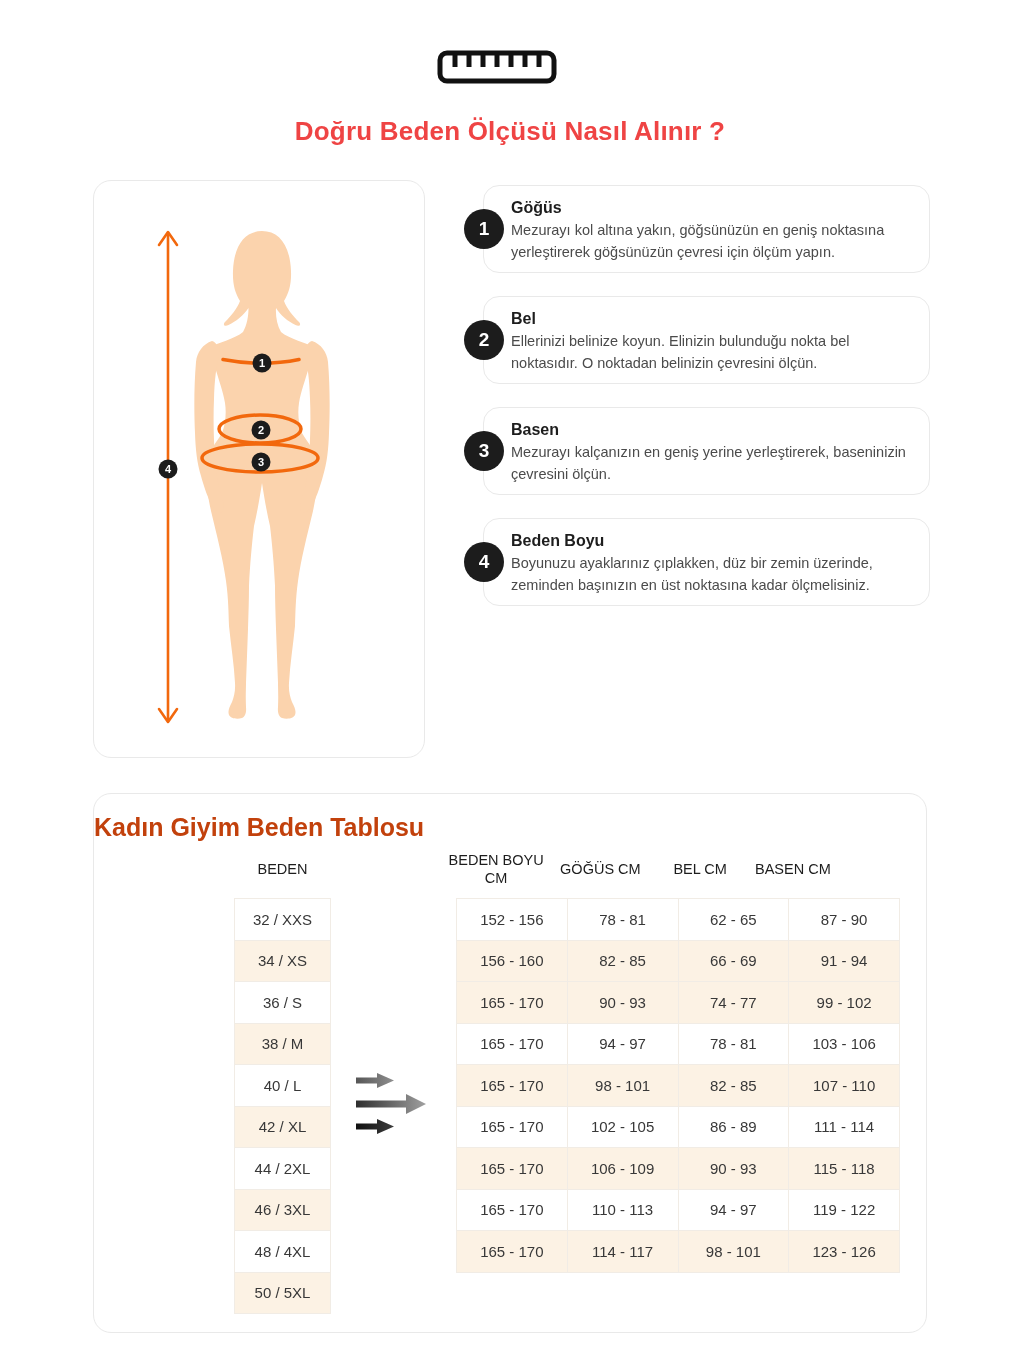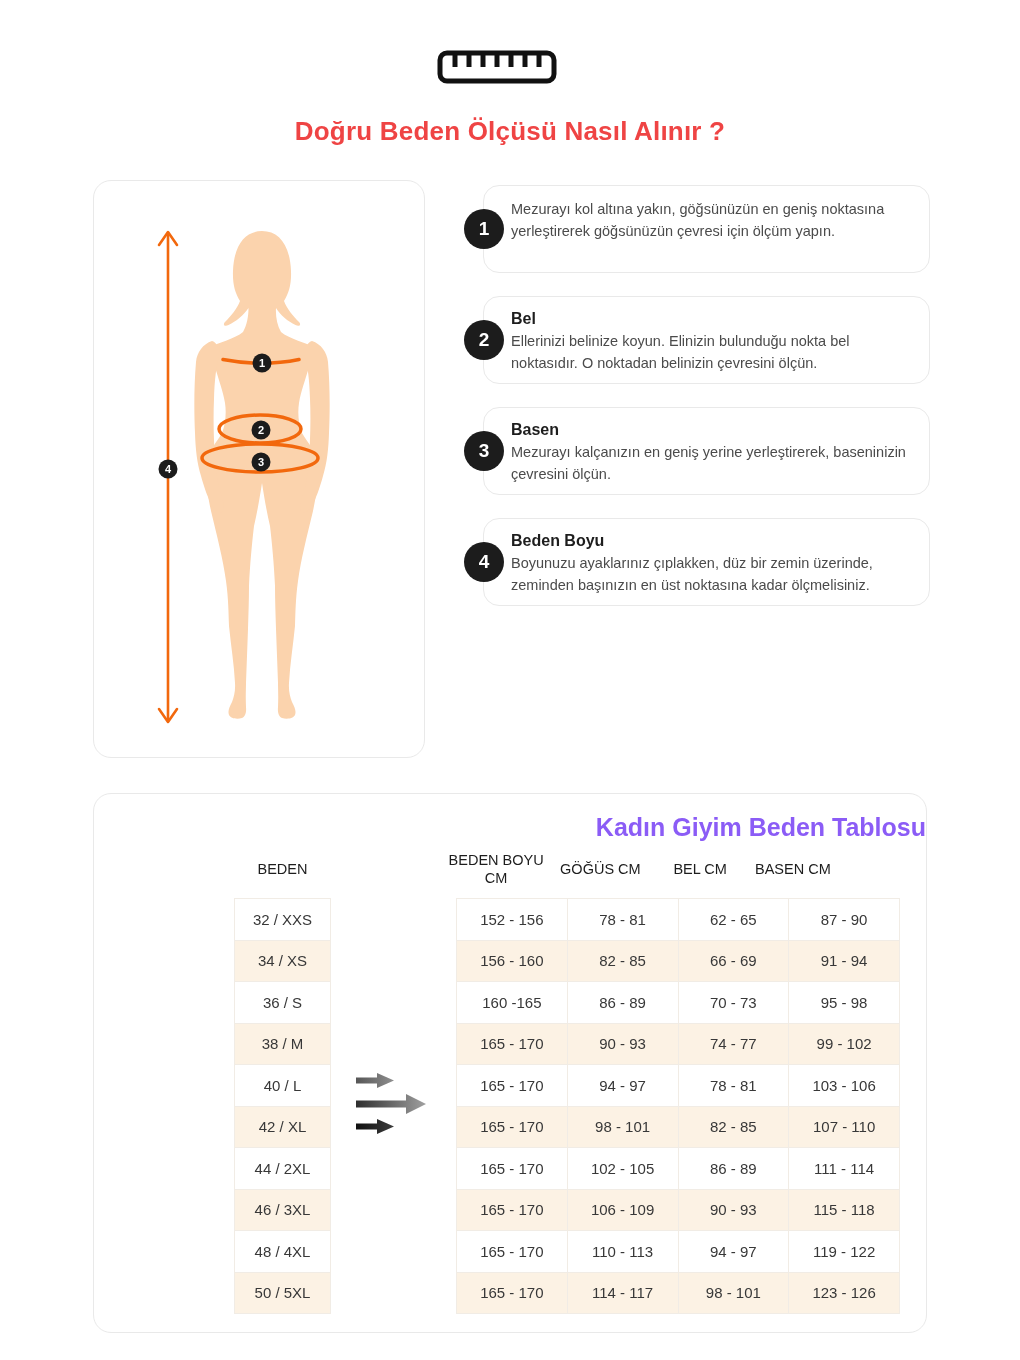--- a/index.html
+++ b/index.html
@@ -40,22 +40,22 @@
     padding:13px 18px 0 27px;}
   .card-num{position:absolute;left:-20px;top:50%;margin-top:-20px;width:40px;height:40px;
     border-radius:50%;background:var(--marker-black);color:#fff;display:flex;align-items:center;
     justify-content:center;font-size:19px;font-weight:bold;}
   .card-title{font-size:16px;font-weight:bold;color:#1d1d1d;margin-bottom:3px;}
   .card-text{font-size:14.5px;line-height:21.5px;color:var(--text-body);}
 
   
   .table-panel{position:absolute;left:93px;top:793px;width:834px;height:540px;
     border:1px solid var(--border-gray);border-radius:18px;background:#fff;}
-  .table-title{position:absolute;left:0;top:19px;width:100%;text-align:right;
-    font-size:25px;font-weight:bold;color:#8b5cf6;}
+  .table-title{position:absolute;left:0;top:19px;width:100%;text-align:left;
+    font-size:25px;font-weight:bold;color:#c2410c;}
   .th{position:absolute;top:52px;height:46px;display:flex;align-items:center;justify-content:center;
     text-align:center;font-size:14.5px;color:#1d1d1d;line-height:18px;}
   .th-size{left:140px;width:97px;}
   .th-1{left:354px;width:96.25px;}
   .th-2{left:458.25px;width:96.25px;}
   .th-3{left:558px;width:96.25px;}
   .th-4{left:650.75px;width:96.25px;}
 
   table{border-collapse:collapse;}
   .size-table{position:absolute;left:140px;top:104px;width:97px;}
@@ -191,20 +191,21 @@
       <g>
         <circle class="marker-dot" cx="74" cy="288" r="9.5"></circle>
         <text class="marker-num" x="74" y="292" text-anchor="middle">4</text>
       </g>
     </svg>
   </div>
 
   <div class="cards">
     <div class="card">
       <div class="card-num">1</div>
+      <div class="card-title">Göğüs</div>
       <div class="card-text">Mezurayı kol altına yakın, göğsünüzün en geniş noktasına yerleştirerek göğsünüzün çevresi için ölçüm yapın.</div>
     </div>
     <div class="card">
       <div class="card-num">2</div>
       <div class="card-title">Bel</div>
       <div class="card-text">Ellerinizi belinize koyun. Elinizin bulunduğu nokta bel noktasıdır. O noktadan belinizin çevresini ölçün.</div>
     </div>
     <div class="card">
       <div class="card-num">3</div>
       <div class="card-title">Basen</div>
@@ -290,26 +291,20 @@
           <td>78 - 81</td>
           <td>62 - 65</td>
           <td>87 - 90</td>
         </tr>
         <tr class="alt">
           <td>156 - 160</td>
           <td>82 - 85</td>
           <td>66 - 69</td>
           <td>91 - 94</td>
         </tr>
-        <tr>
-          <td>160 -165</td>
-          <td>86 - 89</td>
-          <td>70 - 73</td>
-          <td>95 - 98</td>
-        </tr>
         <tr class="alt">
           <td>165 - 170</td>
           <td>90 - 93</td>
           <td>74 - 77</td>
           <td>99 - 102</td>
         </tr>
         <tr>
           <td>165 - 170</td>
           <td>94 - 97</td>
           <td>78 - 81</td>

